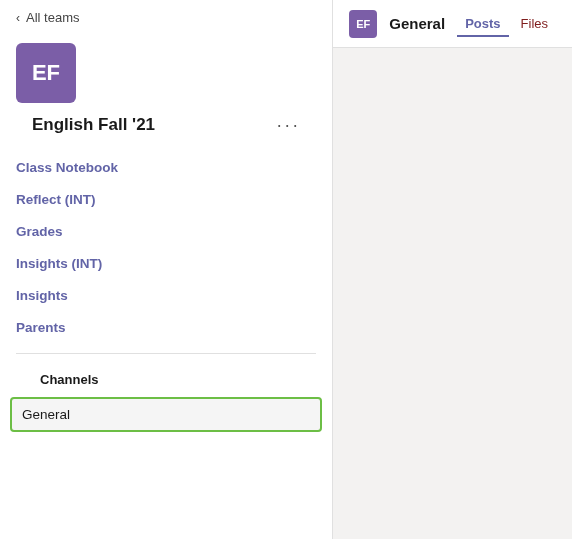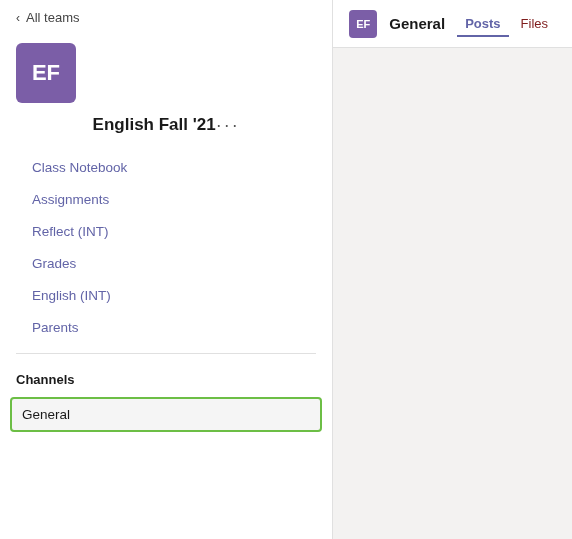--- a/index.html
+++ b/index.html
@@ -53,42 +53,43 @@
       justify-content: center;
       color: #fff;
       font-size: 22px;
       font-weight: 600;
       margin: 8px 16px 12px 16px;
     }
 
     .team-name-row {
       display: flex;
       align-items: center;
-      justify-content: center;
+      justify-content: space-between;
       padding: 0 32px;
       margin-bottom: 16px;
     }
 
     .team-name {
       font-size: 17px;
       font-weight: 700;
       color: #1a1a1a;
     }
 
     .more-btn {
       font-size: 18px;
       color: #555;
       cursor: pointer;
       letter-spacing: 2px;
       line-height: 1;
     }
 
     .nav-list {
       list-style: none;
-      padding: 0 32px;
+      padding: 0 16px;
+      font-weight: bold;
     }
 
     .nav-list li {
       padding: 7px 0;
     }
 
     .nav-link {
       font-size: 13.5px;
       color: #6264a7;
       cursor: pointer;
@@ -99,20 +100,21 @@
       border: none;
       border-top: 1px solid #e0e0e0;
       margin: 10px 16px;
     }
 
     .section-label {
       font-size: 13px;
       font-weight: 700;
       color: #1a1a1a;
       padding: 8px 16px 6px 16px;
+      margin-left: 24px;
     }
 
     .channel-item {
       margin: 4px 10px;
       padding: 8px 10px;
       border-radius: 4px;
       border: 2px solid #6cbe45;
       background: #f5f5f5;
       cursor: pointer;
       font-size: 13.5px;
@@ -207,24 +209,24 @@
   </div>
 
   <div class="team-name-row">
     <span class="team-name">English Fall '21</span>
     <span class="more-btn">···</span>
   </div>
 
   <ul class="nav-list">
 
   <li><span class="nav-link">Class Notebook</span></li>
-      <li><span class="nav-link">Assignments</span></li>
       <li><span class="nav-link">Reflect (INT)</span></li>
       <li><span class="nav-link">Grades</span></li>
-      <li><span class="nav-link">English (INT)</span></li>
+      <li><span class="nav-link">Insights (INT)</span></li>
+      <li><span class="nav-link">Insights</span></li>
       <li><span class="nav-link">Parents</span></li>
     </ul>
 
   <hr class="divider">
 
   <div class="section-label">Channels</div>
 
   <div class="channel-item">General</div>
 
 </div>

